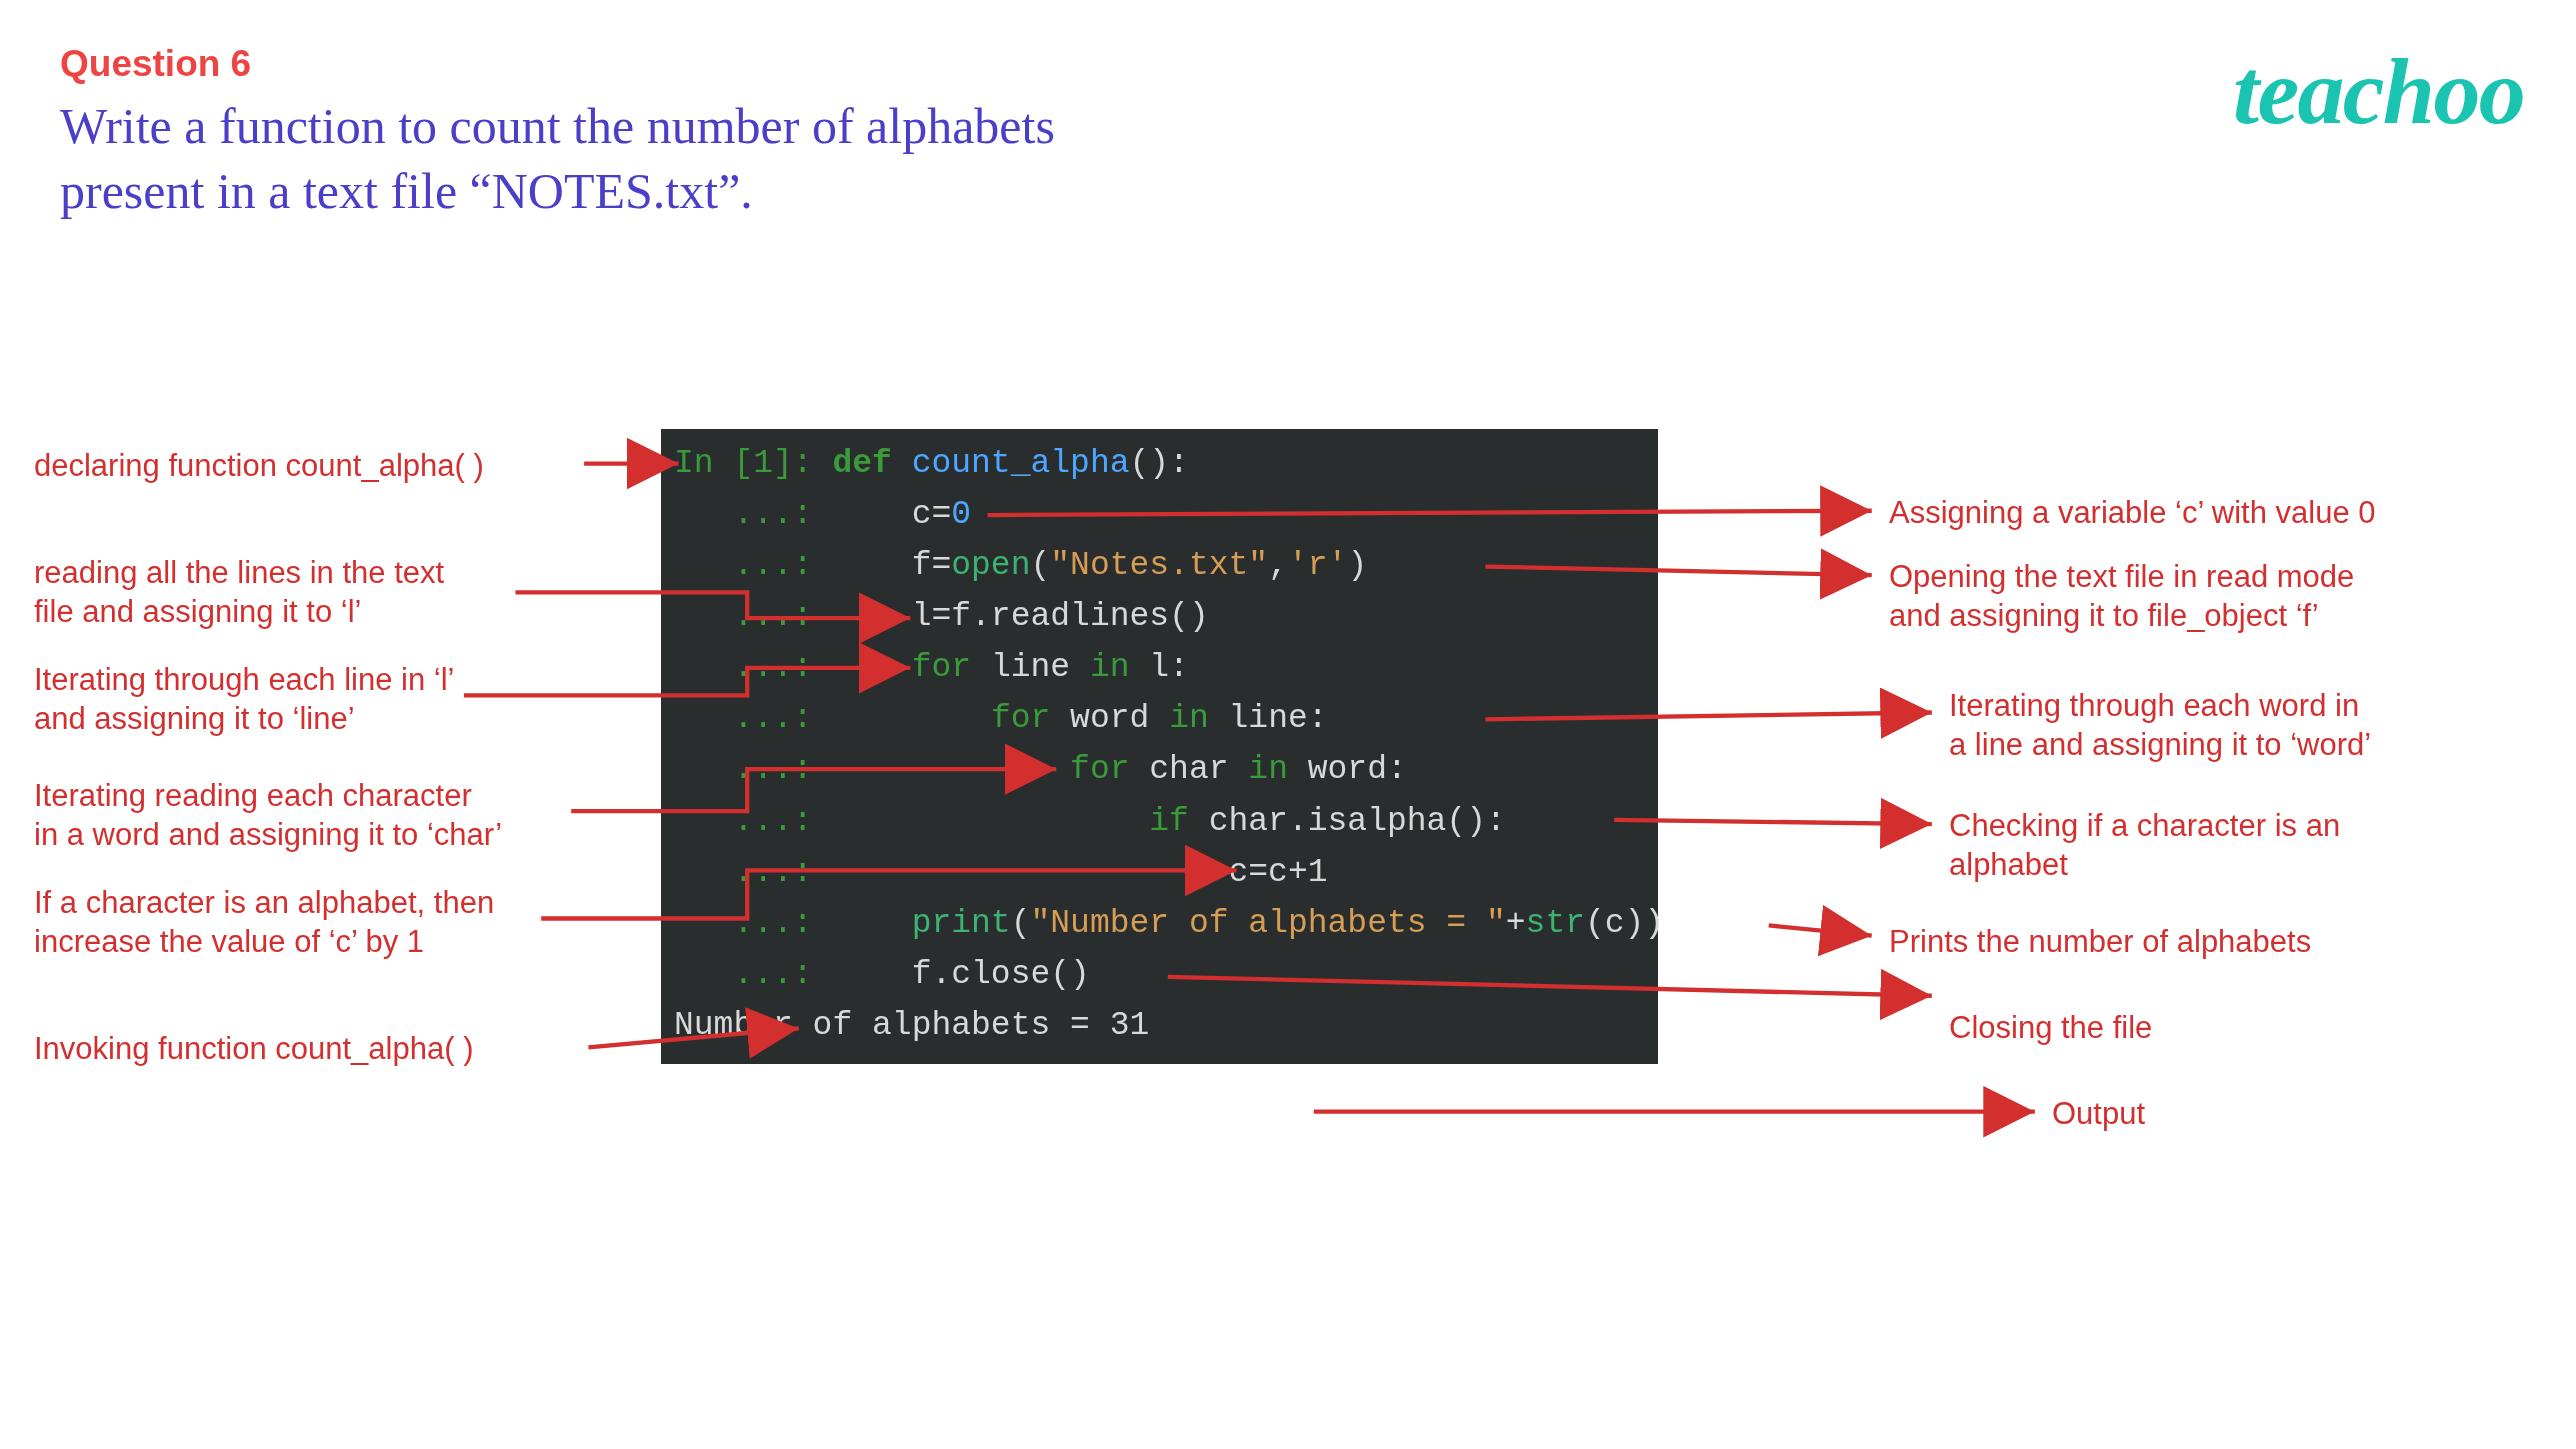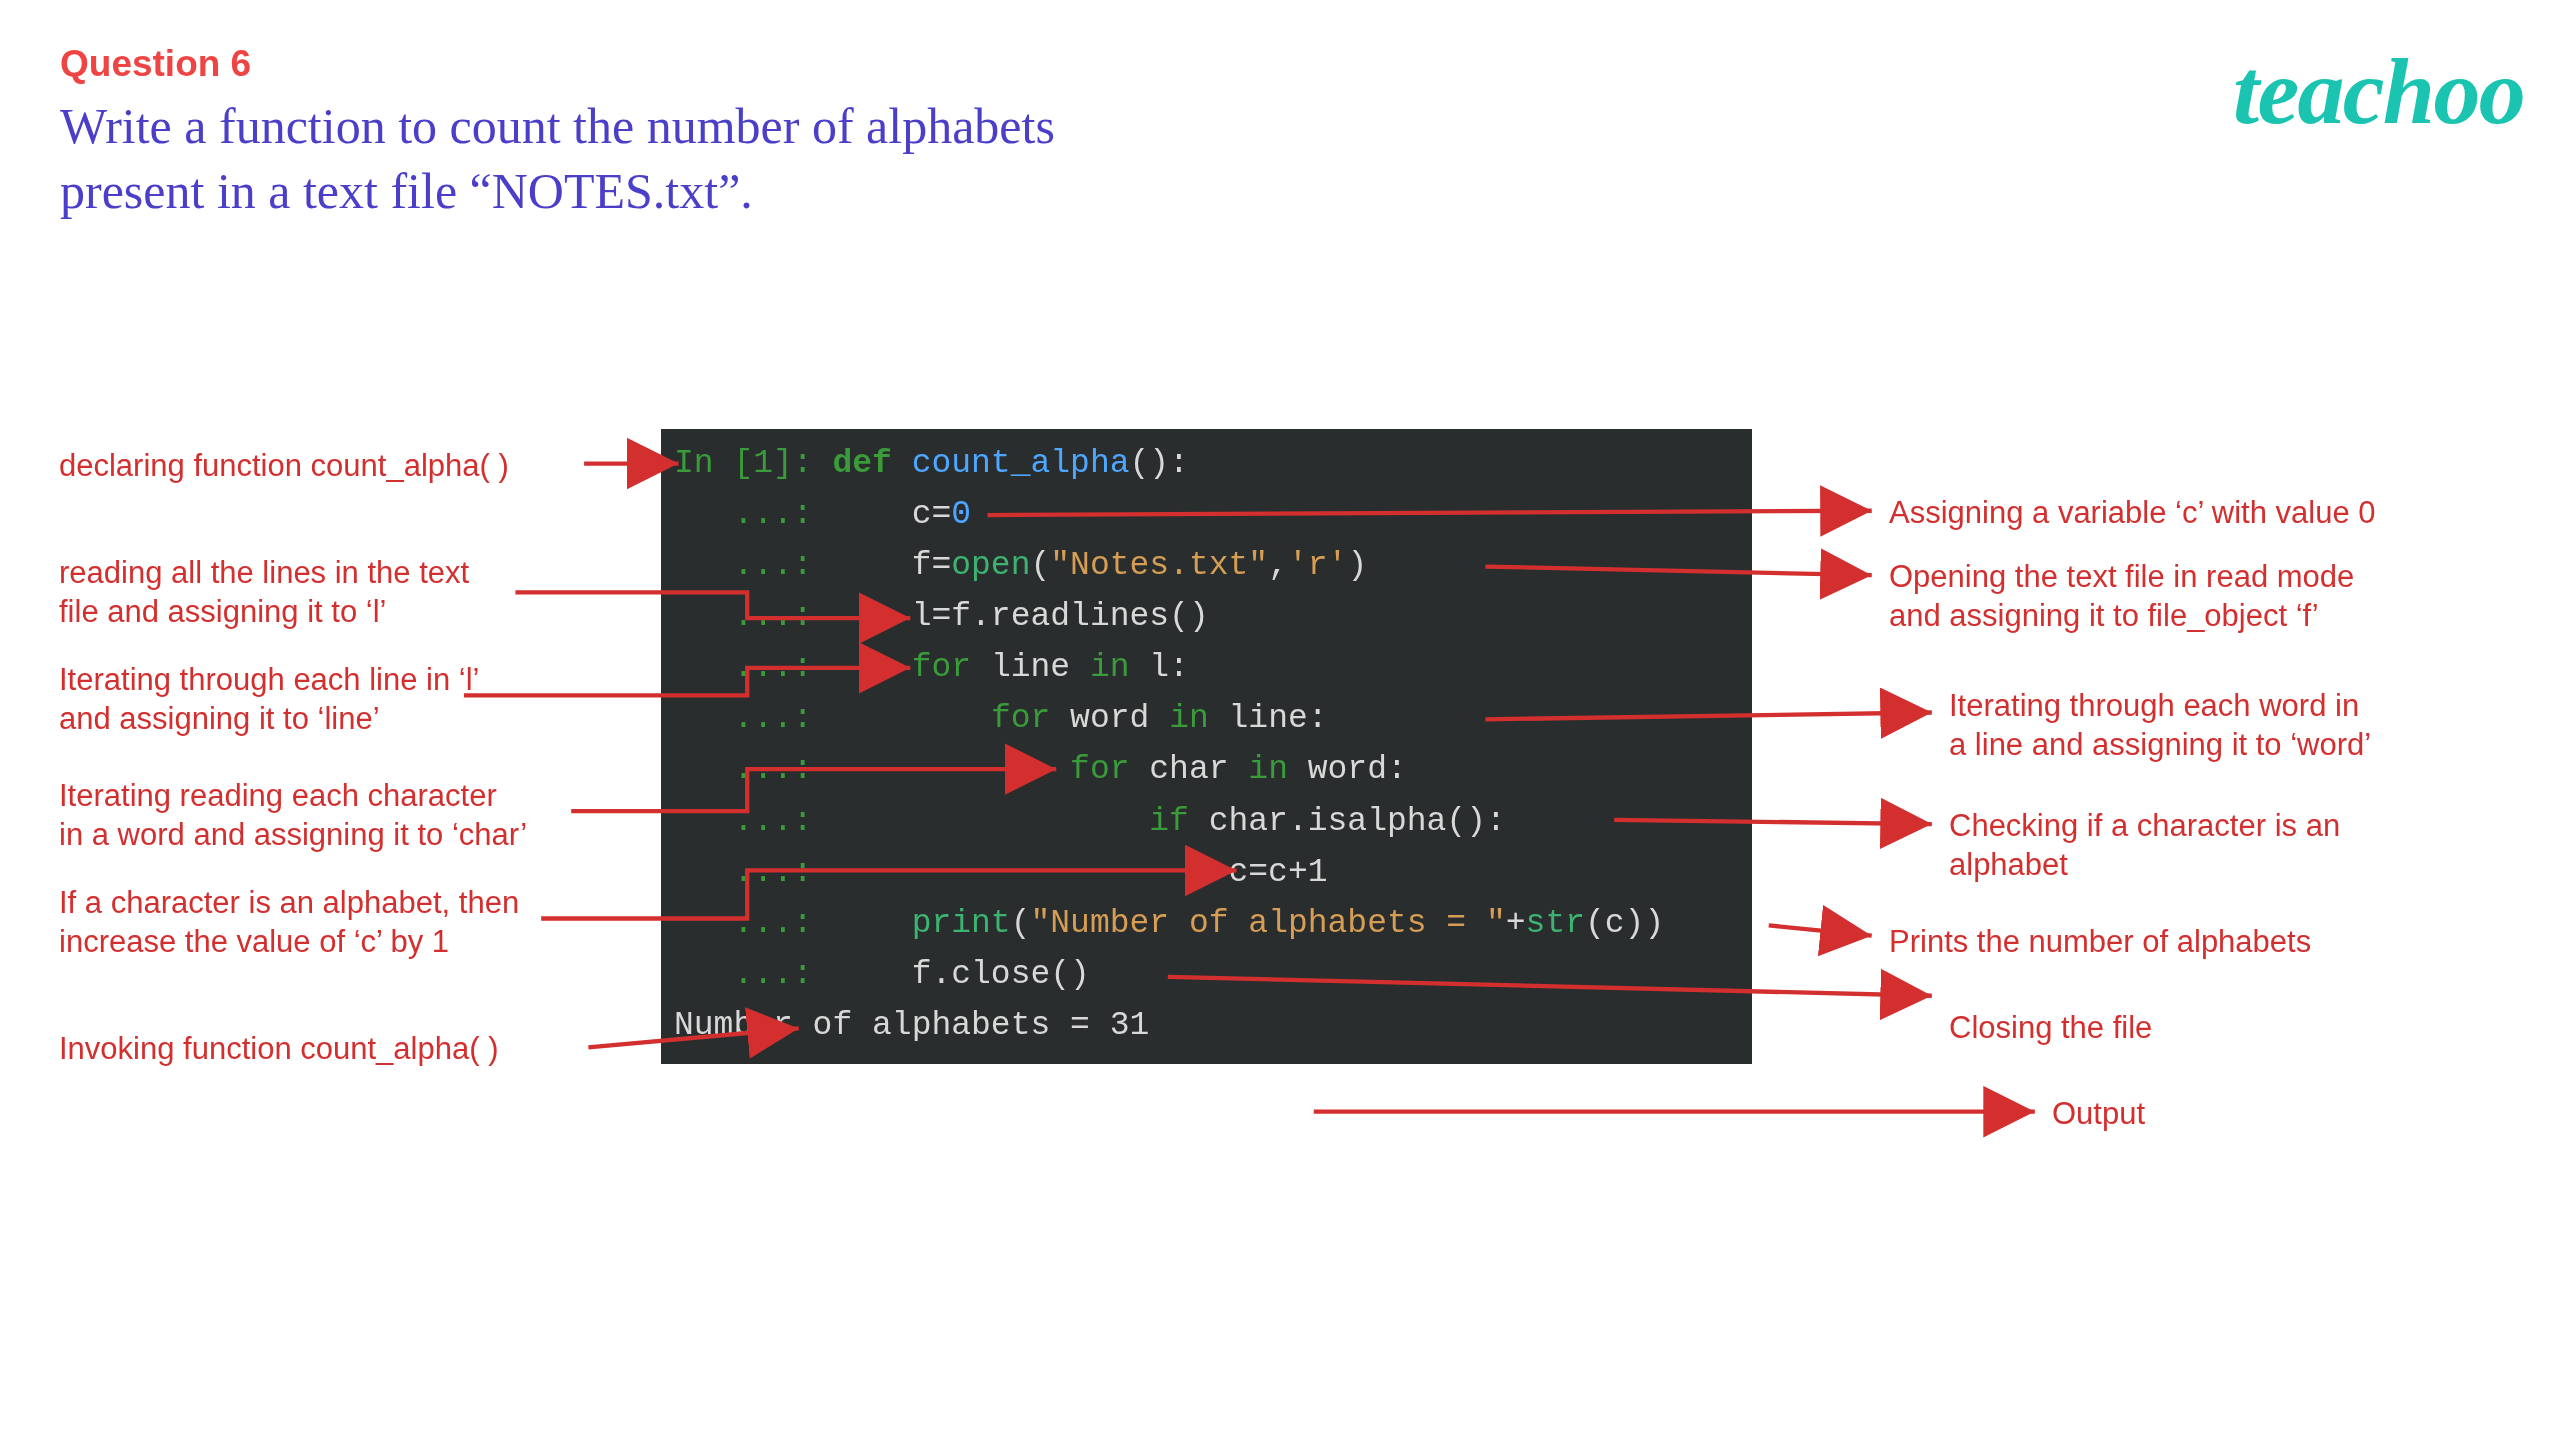--- a/index.html
+++ b/index.html
@@ -40,21 +40,21 @@
     font-size: 94px;
     font-weight: bold;
     color: #1bc4b0;
     font-style: italic;
     letter-spacing: -1.7px;
   }
   .code-block {
     position: absolute;
     top: 429px;
     left: 661px;
-    width: 1091px;
+    width: 997px;
     background: #2a2d2e;
     color: #d4d4d4;
     font-family: 'Consolas', 'Courier New', monospace;
     font-size: 33px;
     line-height: 1.55;
     padding: 8.6px 13px 13px 13px;
     box-sizing: border-box;
   }
   .code-line { white-space: pre; }
   .prompt { color: #3a9b3a; }
@@ -70,21 +70,21 @@
   .plain { color: #d8d8d8; }
   .output-line { color: #d8d8d8; }
 
   .annotation {
     position: absolute;
     color: #d32f2f;
     font-family: Arial, sans-serif;
     font-size: 31px;
     line-height: 1.25;
   }
-  .annotation.left { text-align: left; margin-left: 25px; }
+  .annotation.left { text-align: left; }
   .annotation.right { text-align: left; }
 
   .arrow-svg {
     position: absolute;
     top: 0;
     left: 0;
     width: 2576px;
     height: 1449px;
     pointer-events: none;
   }

